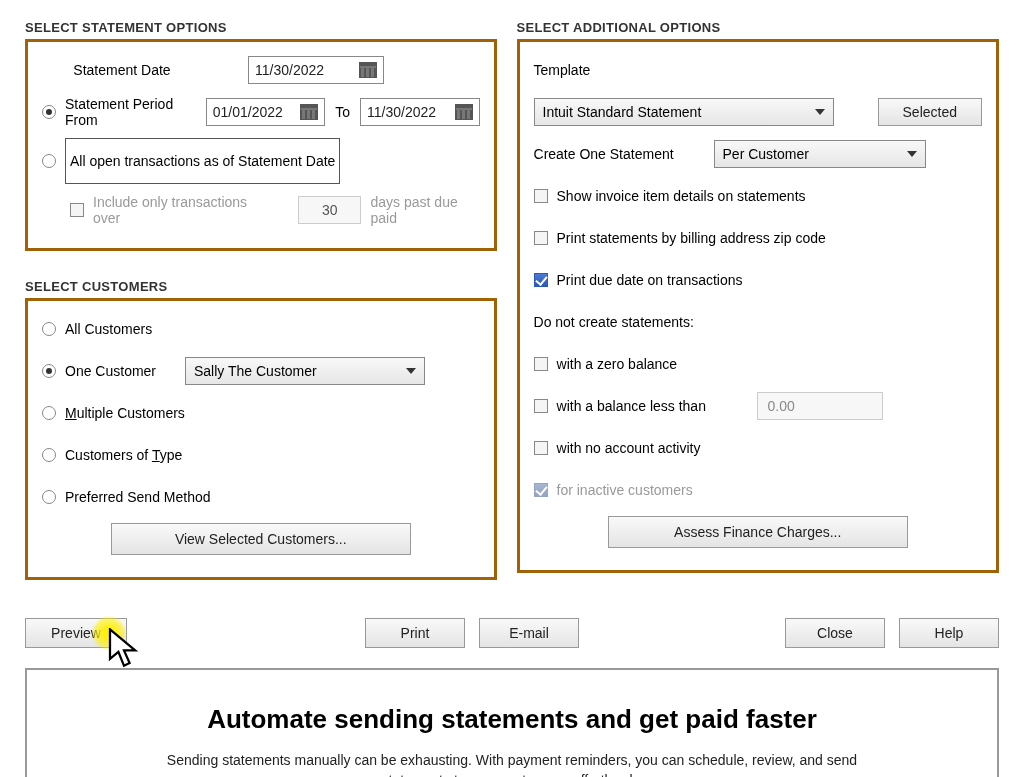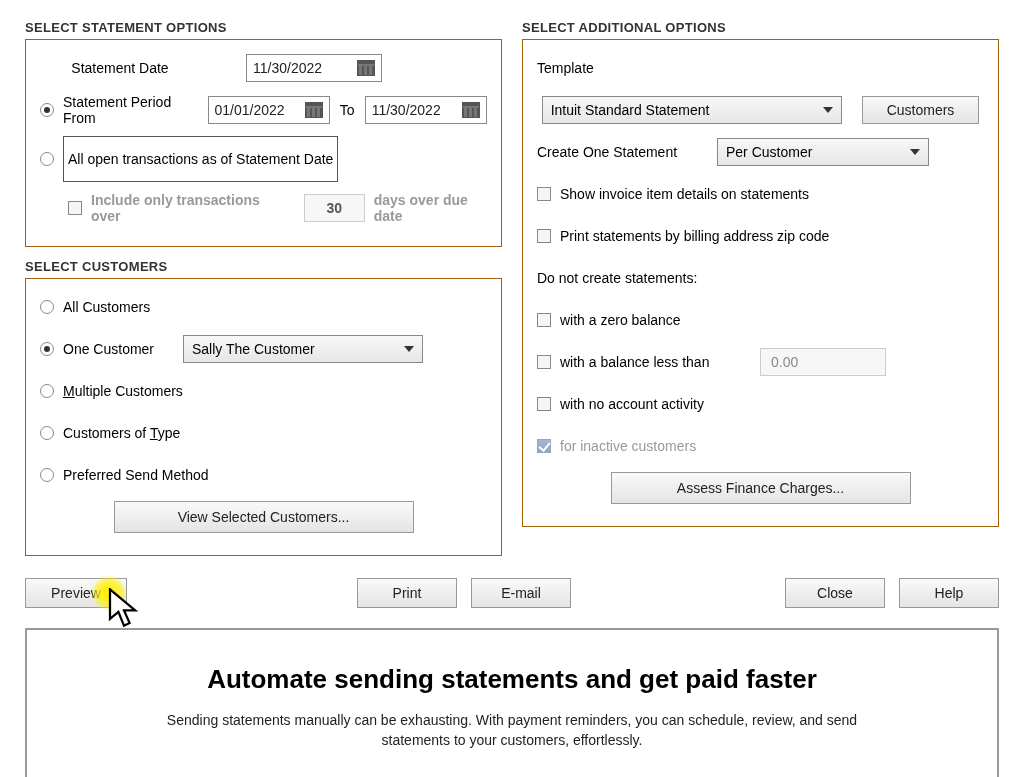--- a/index.html
+++ b/index.html
@@ -1,24 +1,24 @@
 <!DOCTYPE html>
 <html><head>
 <meta charset="utf-8">
 <style>
   * { box-sizing: border-box; margin: 0; padding: 0; }
   body { font-family: Arial, Helvetica, sans-serif; font-size: 14px; color: #000; background: #fff; width: 1024px; }
   .container { padding: 20px 25px; }
   .row { display: flex; gap: 20px; }
   .col { flex: 1; }
   .section-title { font-size: 13px; font-weight: bold; color: #333; margin-bottom: 4px; letter-spacing: 0.3px; }
-  .panel { border: 1px solid #a16207; padding: 12px 14px; margin-bottom: 12px; }
+  .panel { border: 3px solid #a16207; padding: 12px 14px; margin-bottom: 28px; }
   .form-row { display: flex; align-items: center; margin-bottom: 10px; min-height: 32px; }
   .label { margin-left: 3px; }
-  .indent { margin-left: 28px; font-weight: bold; }
+  .indent { margin-left: 28px; }
   .date-input {
     display: inline-flex; align-items: center;
     border: 1px solid #888; background: #fff;
     height: 28px; width: 136px; padding: 4px 6px;
     justify-content: space-between;
   }
   .date-input span { color: #222; }
   .cal-icon {
     width: 18px; height: 16px; display: inline-block;
     background:
@@ -66,21 +66,21 @@
     background:radial-gradient(circle, rgba(255,240,0,0.95) 20%, rgba(255,240,0,0.55) 55%, rgba(255,240,0,0) 70%);
     pointer-events:none;
   }
   .cursor-svg { position:absolute; pointer-events:none; }
   .promo {
     border:2px solid #999; background:#fff; padding:34px 40px 40px;
     display:flex; flex-direction:column; align-items:center; text-align:center;
   }
   .promo h2 { font-size:26px; font-weight:bold; margin-bottom:16px; }
   .promo p { font-size:14px; color:#222; line-height:1.4; margin-bottom:32px; max-width:760px; }
-  .small-gap { gap:6px;justify-content:center; }
+  .small-gap { gap:18px; }
   .to-label { margin: 0 10px; }
   .stmt-date-label { width:160px; display:inline-block; text-align:center; }
   .underl { text-decoration: underline; }
 </style>
 </head>
 <body>
 
 <div class="container">
   <div class="row">
 
@@ -112,21 +112,21 @@
         <div class="form-row">
           <span class="radio"></span>
           <span class="label boxed">All open transactions as of Statement Date</span>
         </div>
         <div class="form-row disabled indent">
           <span class="check"></span>
           <span class="label">Include only transactions over</span>
           <span style="width:36px;"></span>
           <span class="box-input">30</span>
           <span style="width:10px;"></span>
-          <span>days over due date</span>
+          <span>days past due paid</span>
         </div>
       </div>
 
       <div class="section-title">SELECT CUSTOMERS</div>
       <div class="panel">
         <div class="form-row">
           <span class="radio"></span>
           <span class="label">All Customers</span>
         </div>
         <div class="form-row">
@@ -160,38 +160,42 @@
       <div class="panel" style="min-height:440px;">
         <div class="form-row">
           <span>Template</span>
         </div>
         <div class="form-row small-gap">
           <span class="dropdown wide">
             <span>Intuit Standard Statement</span>
             <span class="dd-arrow"></span>
           </span>
           <span style="width:8px;"></span>
-          <span class="btn" style="height:28px;">Customers</span>
+          <span class="btn" style="height:28px;">Selected</span>
         </div>
         <div class="form-row">
           <span style="width:180px;">Create One Statement</span>
           <span class="dropdown small">
             <span>Per Customer</span>
             <span class="dd-arrow"></span>
           </span>
         </div>
         <div class="form-row">
           <span class="check"></span>
           <span class="label">Show invoice item details on statements</span>
         </div>
         <div class="form-row">
           <span class="check"></span>
           <span class="label">Print statements by billing address zip code</span>
         </div>
         <div class="form-row">
+          <span class="check selected"></span>
+          <span class="label">Print due date on transactions</span>
+        </div>
+        <div class="form-row">
           <span>Do not create statements:</span>
         </div>
         <div class="form-row">
           <span class="check"></span>
           <span class="label">with a zero balance</span>
         </div>
         <div class="form-row">
           <span class="check"></span>
           <span class="label" style="width:200px;">with a balance less than</span>
           <span class="box-input wide">0.00</span>
@@ -208,21 +212,21 @@
           <span class="btn big">Assess Finance Charges...</span>
         </div>
       </div>
     </div>
   </div>
 
   <div class="action-row">
     <div class="group">
       <span class="btn preview">Preview</span>
     </div>
-    <div class="group" style="position:absolute; left:332px;">
+    <div class="group" style="position:absolute; left:340px;">
       <span class="btn" style="width:100px;">Print</span>
       <span class="btn" style="width:100px;">E-mail</span>
     </div>
     <div class="group">
       <span class="btn" style="width:100px;">Close</span>
       <span class="btn" style="width:100px;">Help</span>
     </div>
 
     <span class="highlight" style="left:66px; top:-3px;"></span>
 

